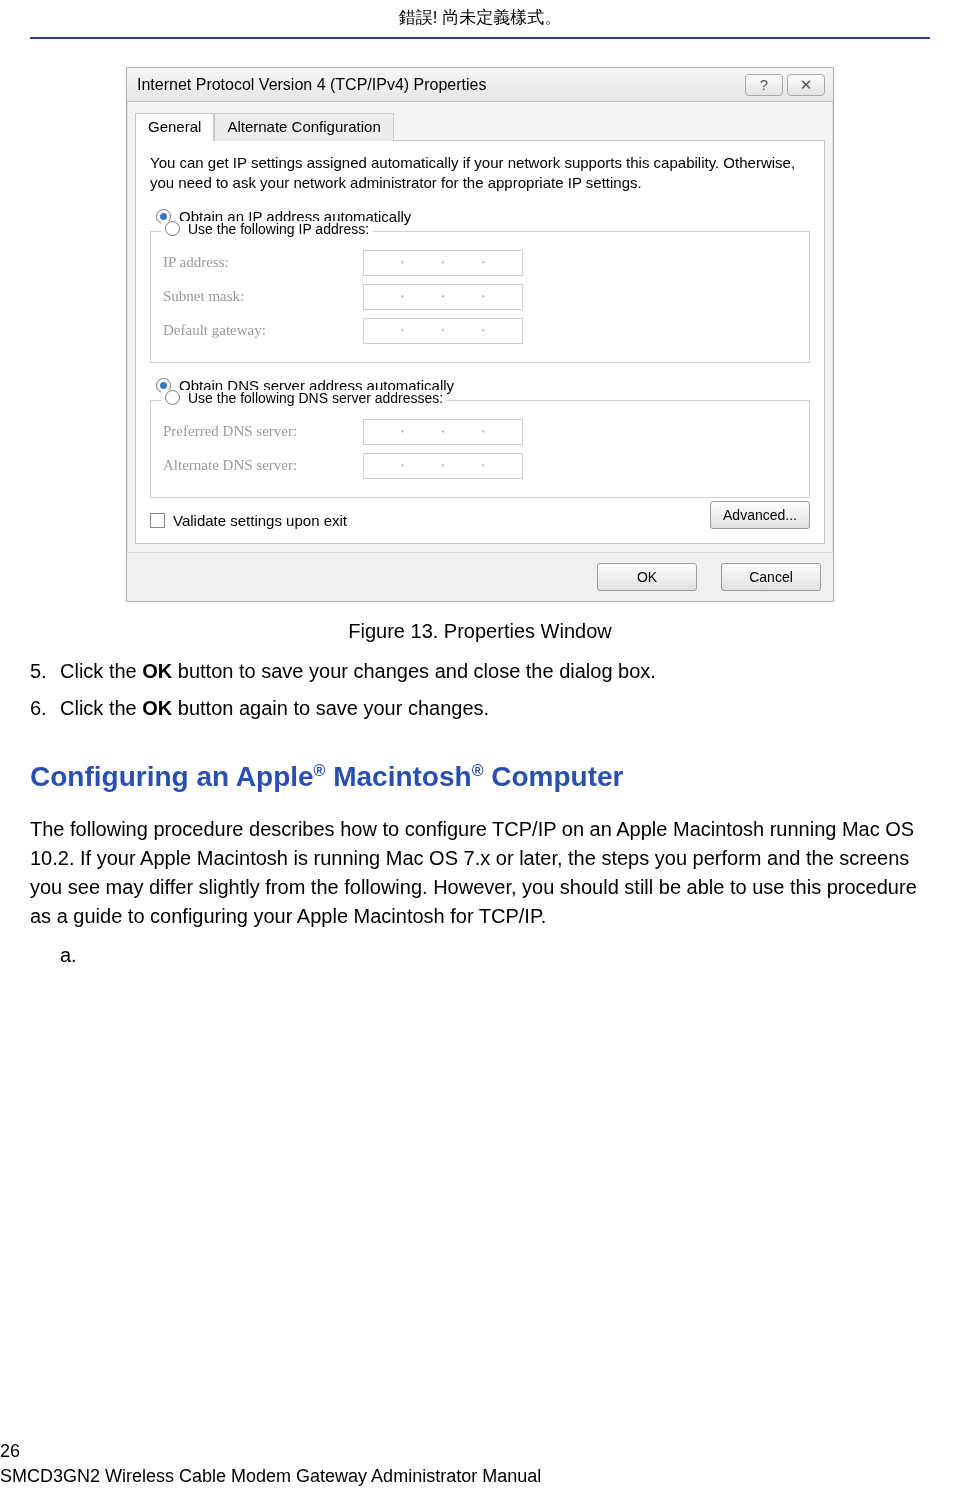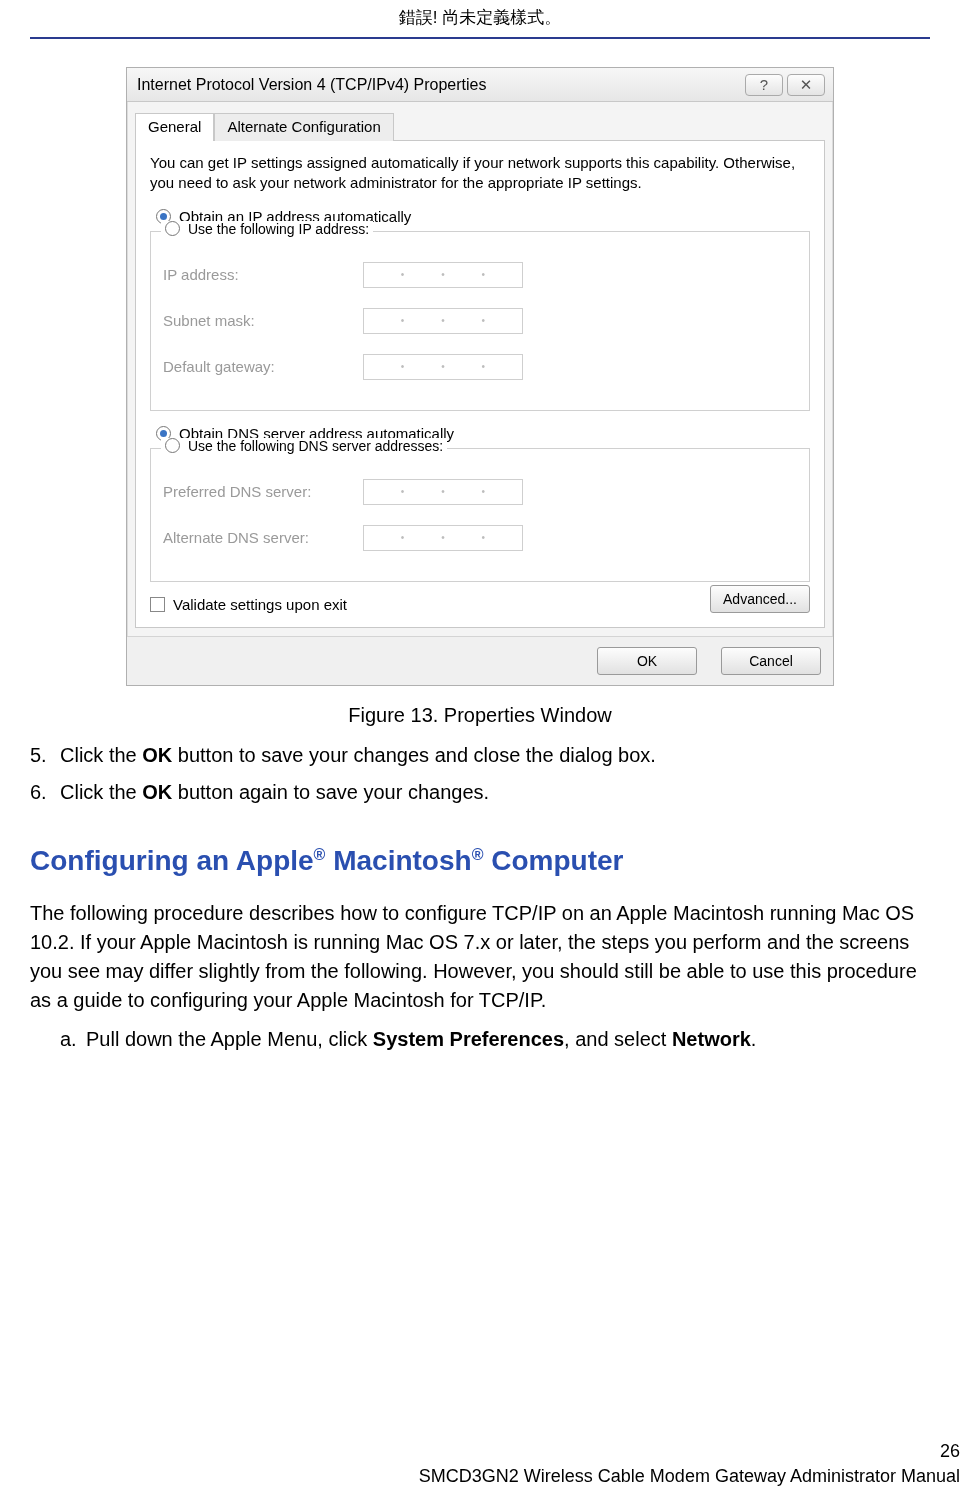--- a/index.html
+++ b/index.html
@@ -95,21 +95,22 @@
     padding: 10px 12px 10px 12px;
     position: relative;
   }
   .fieldset-legend {
     display: flex; align-items: center; gap: 8px;
     position: absolute; top: -11px; left: 10px;
     background: #fff; padding: 0 4px; font-size: 14px;
   }
   .field-row {
     display: flex; align-items: center;
-    margin: 20px 0;
+    margin: 8px 0;
+    font-family: Liberation Serif, serif;
   }
   .field-label { flex: 0 0 200px; color: #9a9a9a; }
   .ipbox {
     width: 160px; height: 26px;
     border: 1px solid #cfcfcf; background: #fff;
     display: flex; justify-content: space-evenly; align-items: center;
     color: #bdbdbd; font-size: 10px;
   }
   .check-row {
     display: flex; align-items: center; gap: 8px;
@@ -147,21 +148,21 @@
     font-weight: bold;
     margin: 34px 0 18px 0;
   }
   .h2 sup { font-size: 16px; }
   .para { margin: 10px 0; }
   .sub-item { display: flex; margin: 10px 0 0 30px; }
   .sub-letter { width: 26px; flex: none; }
   .page-footer {
     position: absolute;
     bottom: 16px; left: 0; right: 0;
-    text-align: right;
+    text-align: left;
     font-size: 18px;
   }
   .page-num { margin-bottom: 4px; }
 </style>
 </head>
 <body>
 
 <div class="page-header">錯誤! 尚未定義樣式。</div>
 <hr class="header-rule">
 
@@ -275,22 +276,19 @@
   </div>
 
   <div class="h2">
     <span>Configuring an Apple</span><sup>®</sup><span> Macintosh</span><sup>®</sup><span> Computer</span>
   </div>
 
   <div class="para">The following procedure describes how to configure TCP/IP on an Apple Macintosh running Mac OS 10.2. If your Apple Macintosh is running Mac OS 7.x or later, the steps you perform and the screens you see may differ slightly from the following. However, you should still be able to use this procedure as a guide to configuring your Apple Macintosh for TCP/IP.</div>
 
   <div class="sub-item">
     <span class="sub-letter">a.</span>
-    <span>
-      <span>Pull down the Apple Menu, click </span><b>System Preferences</b><span>, and select </span><b>Network</b><span>.</span>
-    </span>
   </div>
 </div>
 
 <div class="page-footer">
   <div class="page-num">26</div>
   <div>SMCD3GN2 Wireless Cable Modem Gateway Administrator Manual</div>
 </div>
 
 </body></html>

